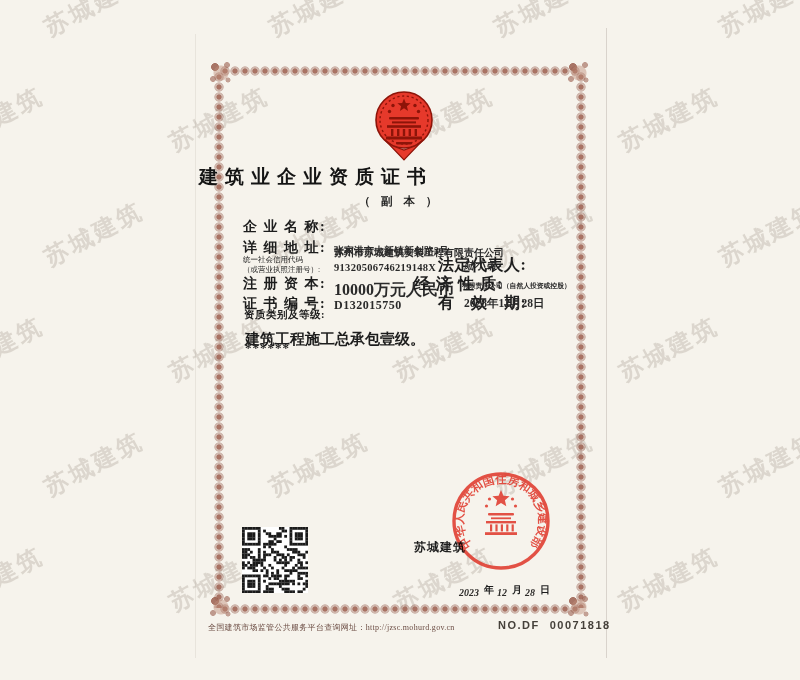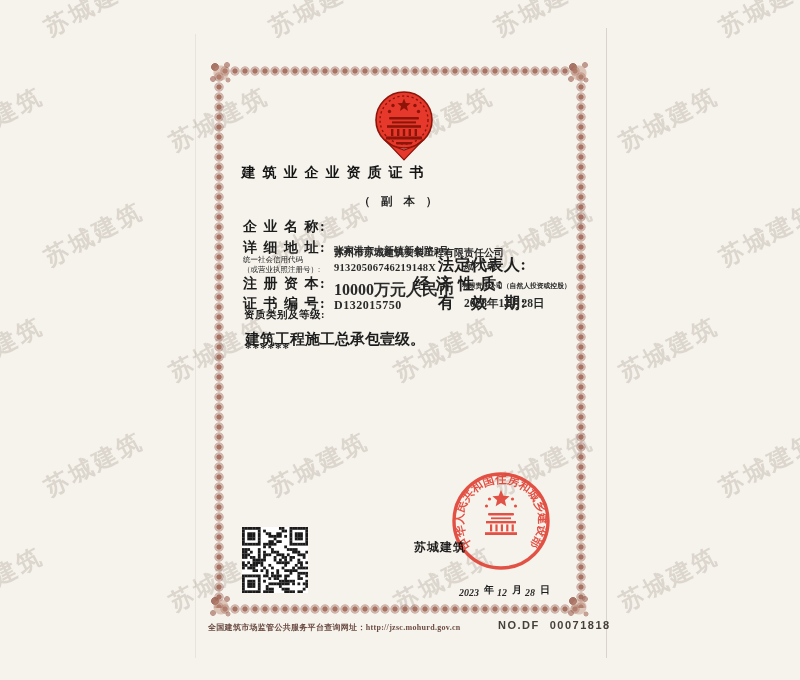--- a/index.html
+++ b/index.html
@@ -33,41 +33,41 @@
         radial-gradient(circle at 9px 9px, rgba(154,94,78,.85) 3.6px, rgba(154,94,78,0) 4.3px),
         radial-gradient(circle at 21px 7px, rgba(154,94,78,.60) 2.6px, rgba(154,94,78,0) 3.2px),
         radial-gradient(circle at 7px 21px, rgba(154,94,78,.60) 2.6px, rgba(154,94,78,0) 3.2px),
         radial-gradient(circle at 22px 22px, rgba(154,94,78,.55) 2.2px, rgba(154,94,78,0) 2.8px);}
   .corner.tl{left:-6px;top:-6px;} .corner.tr{right:-6px;top:-6px;}
   .corner.bl{left:-6px;bottom:-6px;} .corner.br{right:-6px;bottom:-6px;}
   
   .content{position:absolute;inset:0;z-index:2;}
   .emblem{position:absolute;left:373px;top:90px;}
   .title{position:absolute;left:0;top:164px;width:632px;text-align:center;
-         font-size:14px;font-weight:700;letter-spacing:7px;color:#141414;margin-left:20px;}
+         font-size:19px;font-weight:700;letter-spacing:7px;color:#141414;}
   .subtitle{position:absolute;left:0;top:194px;width:800px;text-align:center;
          font-size:11.5px;font-weight:700;letter-spacing:4px;}
   .lbl{position:absolute;font-weight:700;letter-spacing:1.5px;font-size:14px;white-space:nowrap;}
   .lbl.sm{font-size:16px;letter-spacing:.5px;margin-left:40px;}
   .val{position:absolute;font-size:10.5px;font-weight:600;color:#2a2a2a;white-space:nowrap;}
   .code-lbl{position:absolute;left:243px;top:255px;font-size:7.5px;font-weight:400;line-height:1.35;}
   .grade-lbl{position:absolute;left:244px;top:308px;font-size:10.5px;font-weight:700;letter-spacing:.5px;}
   .grade-val{position:absolute;left:245px;top:330px;font-size:15px;font-weight:600;}
   .grade-mask{position:absolute;left:245px;top:340px;font-size:13px;font-weight:700;letter-spacing:1px;}
   
   .authority{position:absolute;left:414px;top:539px;font-size:12px;font-weight:700;letter-spacing:1px;}
   .seal{position:absolute;left:441px;top:461px;opacity:.88;mix-blend-mode:multiply;z-index:3;}
   .dateline{position:absolute;left:459px;top:583px;white-space:nowrap;font-size:10px;}
   .dateline .num{display:inline-block;font-style:italic;font-weight:700;color:#2e2c2a;transform:translateY(3px);}
   .dateline .unit{font-weight:700;margin:0 3px 0 5px;}
   .madeby{position:absolute;left:402px;top:581px;width:185px;text-align:center;
           font-size:8.5px;font-weight:700;letter-spacing:.5px;color:#2b2b2b;}
   
   #qr{position:absolute;left:242px;top:527px;}
-  .footer-url{position:absolute;left:208px;top:622px;font-size:8px;font-weight:700;color:#6b4c43;letter-spacing:.3px;}
+  .footer-url{position:absolute;left:208px;top:622px;font-size:8px;font-weight:400;color:#6b4c43;letter-spacing:.3px;}
   .serial{position:absolute;left:498px;top:619px;font-family:"Liberation Sans","DejaVu Sans",sans-serif;
           font-size:11px;font-weight:700;color:#45403a;letter-spacing:1.5px;white-space:nowrap;}
   .serial .gap{display:inline-block;width:10px;}
 </style>
 </head>
 <body>
 
 <div class="stage">
 
   <div id="wmlayer">

